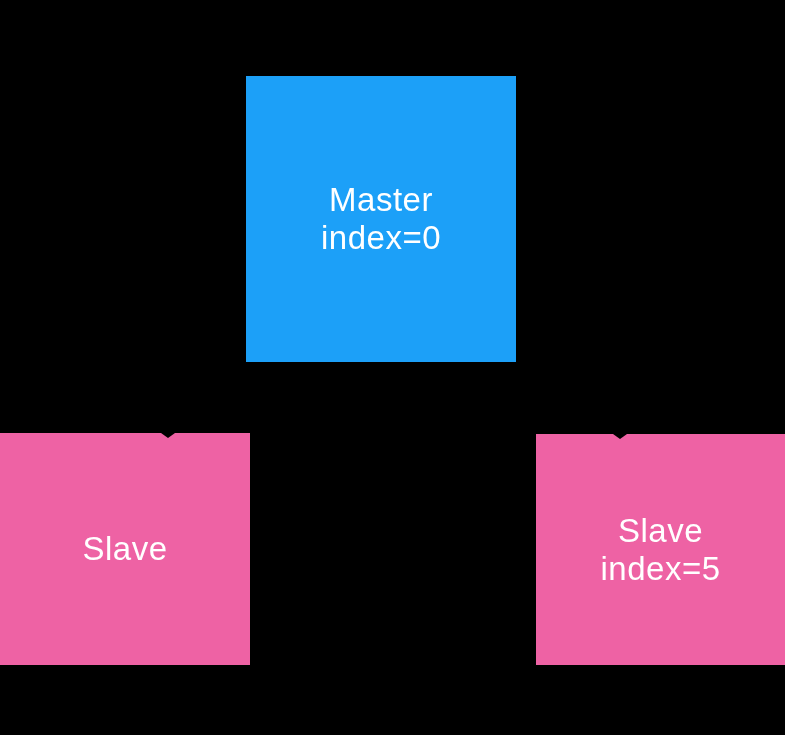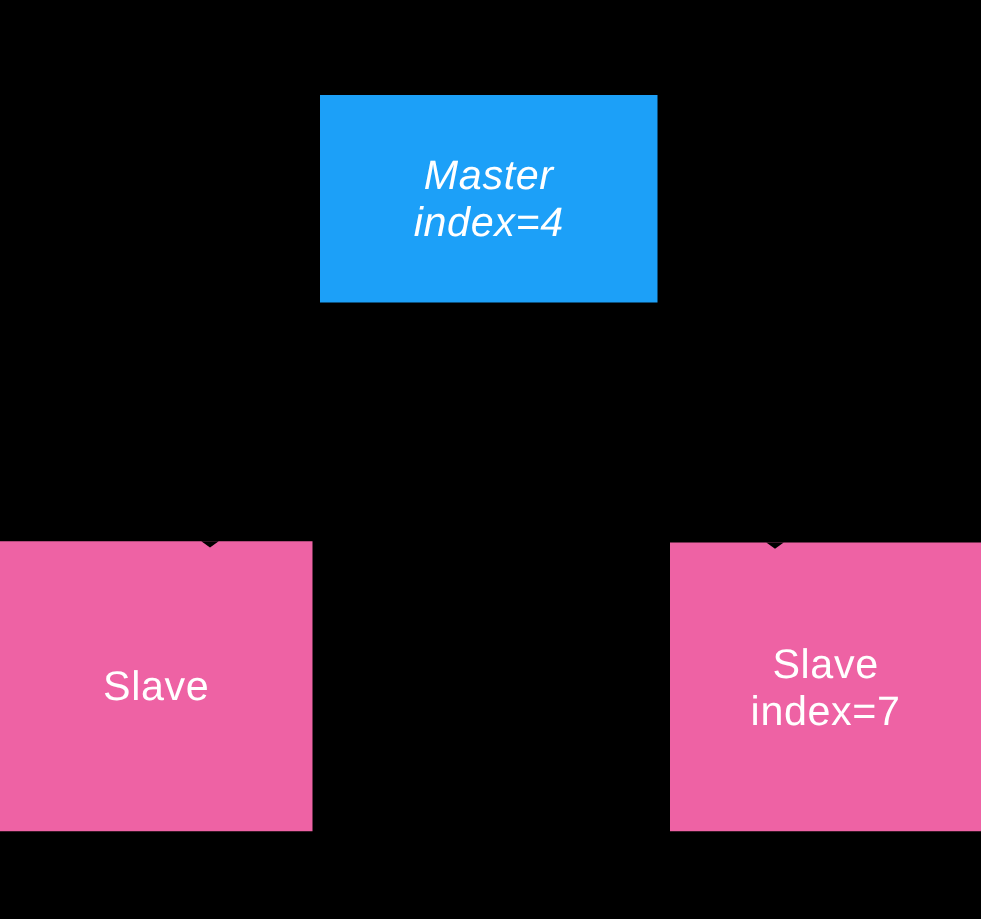--- a/index.html
+++ b/index.html
@@ -24,25 +24,24 @@
   .node .label {
     text-align: center;
     color: #FFFFFF;
     font-size: 33px;
     line-height: 38px;
     font-weight: 400;
     letter-spacing: 0.5px;
   }
   .node .label span { display: block; }
   #node-master {
-    left: 256px;
+    left: 246px;
     top: 76px;
     width: 270px;
-    height: 166px;
-    font-style: italic;
+    height: 286px;
   }
   #node-slave1 {
     left: 0px;
     top: 433px;
     width: 250px;
     height: 232px;
   }
   #node-slave2 {
     left: 536px;
     top: 434px;
@@ -62,33 +61,33 @@
   #arrowhead-slave2 { left: 613px; top: 434px; }
 </style>
 </head>
 <body>
 
 <div class="canvas">
 
   <div class="node" id="node-master" style="background-color: rgb(28, 160, 248);">
     <div class="label">
       <span>Master</span>
-      <span>index=4</span>
+      <span>index=0</span>
     </div>
   </div>
 
   <div class="node" id="node-slave1" style="background-color: rgb(238, 98, 164);">
     <div class="label">
       <span>Slave</span>
     </div>
   </div>
 
   <div class="node" id="node-slave2" style="background-color: rgb(238, 98, 164);">
     <div class="label">
       <span>Slave</span>
-      <span>index=7</span>
+      <span>index=5</span>
     </div>
   </div>
 
   <div class="arrowhead" id="arrowhead-slave1"></div>
   <div class="arrowhead" id="arrowhead-slave2"></div>
 
 </div>
 
 </body></html>

